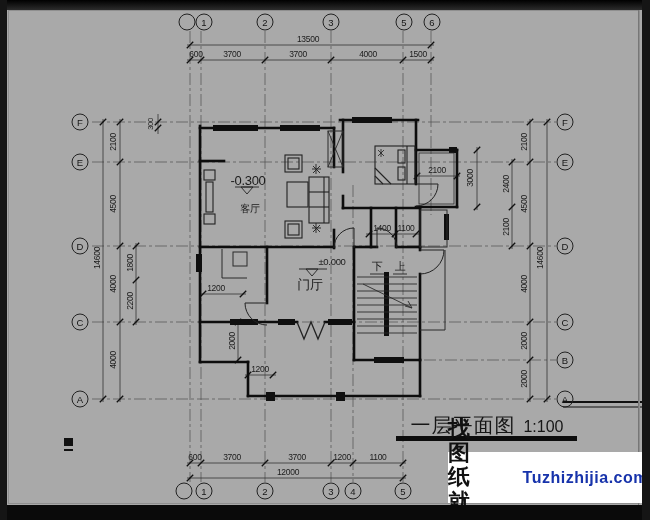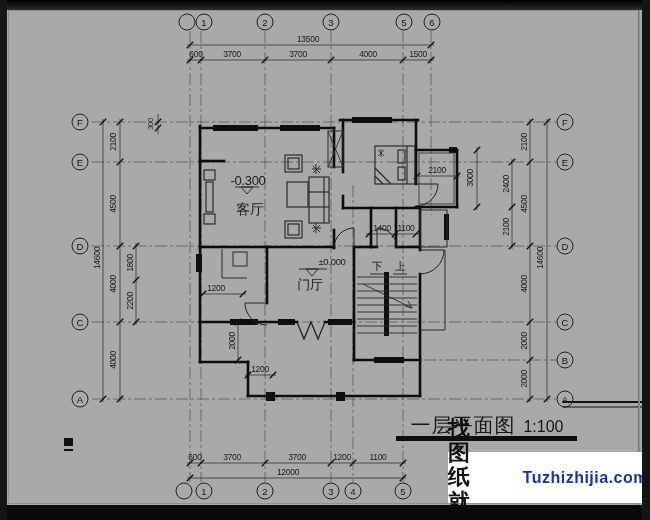--- a/index.html
+++ b/index.html
@@ -319,21 +319,21 @@
     <span class="lbl" style="left: 506px; top: 184px; transform: translate(-50%, -50%) rotate(-90deg);">2400</span>
     <span class="lbl" style="left: 506px; top: 227px; transform: translate(-50%, -50%) rotate(-90deg);">2100</span>
     <span class="lbl" style="left: 470px; top: 178px; transform: translate(-50%, -50%) rotate(-90deg);">3000</span>
     <span class="lbl" style="left: 437px; top: 170px; transform: translate(-50%, -50%);">2100</span>
     <span class="lbl" style="left: 382px; top: 228px; transform: translate(-50%, -50%);">1400</span>
     <span class="lbl" style="left: 406px; top: 228px; transform: translate(-50%, -50%);">1100</span>
     <span class="lbl" style="left: 216px; top: 288px; transform: translate(-50%, -50%);">1200</span>
     <span class="lbl" style="left: 232px; top: 341px; transform: translate(-50%, -50%) rotate(-90deg);">2000</span>
     <span class="lbl" style="left: 260px; top: 369px; transform: translate(-50%, -50%);">1200</span>
     <span class="lbl" style="left: 248px; top: 180px; font-size: 13px; transform: translate(-50%, -50%);">-0.300</span>
-    <span class="lbl" style="left: 250px; top: 209px; font-size: 14px; transform: translate(-50%, -50%);">客厅</span>
+    <span class="lbl" style="left: 250px; top: 209px; font-size: 10px; transform: translate(-50%, -50%);">客厅</span>
     <span class="lbl" style="left: 313px; top: 262px; font-size: 9.5px; transform: translate(-50%, -50%); margin-left: 19px;">±0.000</span>
     <span class="lbl" style="left: 310px; top: 284px; font-size: 13px; transform: translate(-50%, -50%);">门厅</span>
     <span class="lbl" style="left: 377px; top: 266px; font-size: 11px; transform: translate(-50%, -50%);">下</span>
     <span class="lbl" style="left: 400px; top: 266px; font-size: 11px; transform: translate(-50%, -50%);">上</span>
     <div class="bubble" style="left: 187px; top: 22px;"></div>
     <div class="bubble" style="left: 204px; top: 22px;">1</div>
     <div class="bubble" style="left: 265px; top: 22px;">2</div>
     <div class="bubble" style="left: 331px; top: 22px;">3</div>
     <div class="bubble" style="left: 404px; top: 22px;">5</div>
     <div class="bubble" style="left: 432px; top: 22px;">6</div>

